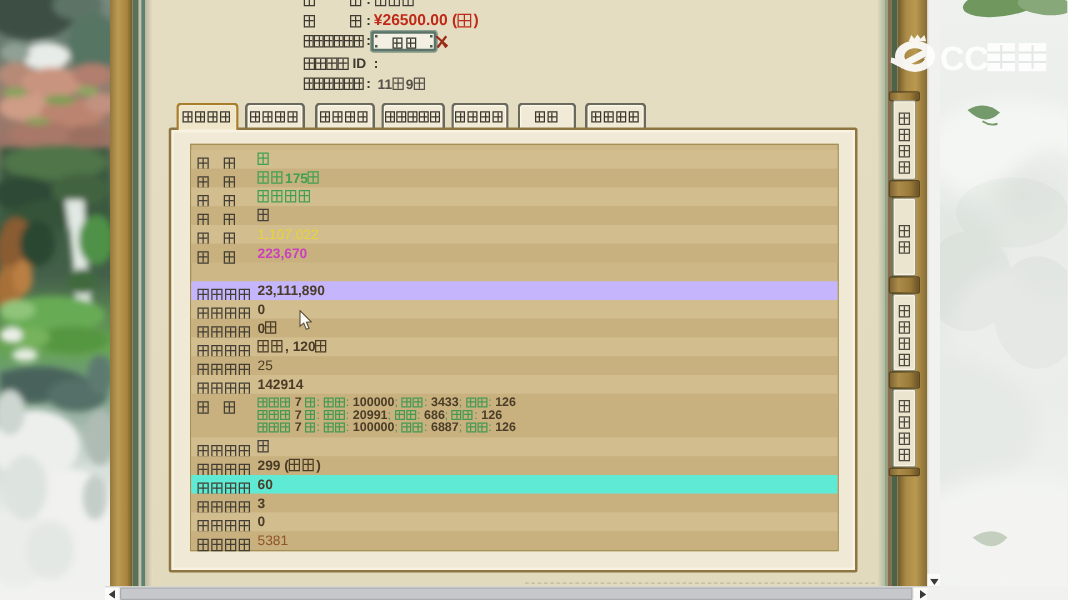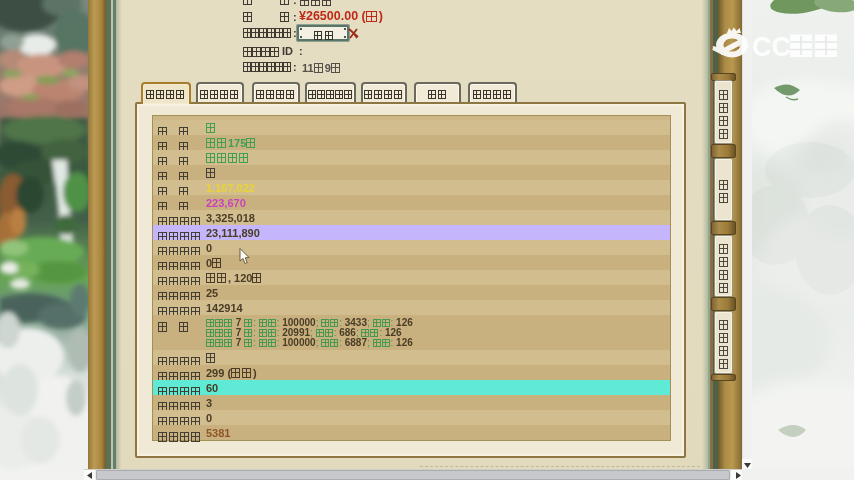--- a/index.html
+++ b/index.html
@@ -207,50 +207,46 @@
         <span class="rv" style="left:53px;color:#3fa053;font-weight:bold"><i class="z"></i><i class="z"></i><i class="z"></i><i class="z"></i></span>
       </div>
       <div class="row" style="top:49px;height:15px;background:#c8b17f">
         <span class="rl"><i class="z"></i></span>
         <span class="rl" style="left:26px"><i class="z"></i></span>
         <span class="rv" style="left:53px;color:#45413a;font-weight:bold"><i class="z"></i></span>
       </div>
       <div class="row" style="top:64px;height:15px;background:#d2bd8f">
         <span class="rl"><i class="z"></i></span>
         <span class="rl" style="left:26px"><i class="z"></i></span>
-        <span class="rv" style="left:53px;color:#e8d438;font-weight:bold">1,107,022</span>
+        <span class="rv" style="left:53px;color:#e8d438;font-weight:normal">1,107,022</span>
       </div>
       <div class="row" style="top:79px;height:15px;background:#c8b17f">
         <span class="rl"><i class="z"></i></span>
         <span class="rl" style="left:26px"><i class="z"></i></span>
         <span class="rv" style="left:53px;color:#ca41bd;font-weight:bold">223,670</span>
       </div>
-      <div class="row" style="top:94px;height:15px;background:#d2bd8f">
-        <span class="rl"><i class="z"></i><i class="z"></i><i class="z"></i><i class="z"></i></span>
-        <span class="rv" style="left:53px;color:#4a3c26;font-weight:bold">3,325,018</span>
-      </div>
       <div class="row" style="top:109px;height:15px;background:#c4b5fd">
         <span class="rl"><i class="z"></i><i class="z"></i><i class="z"></i><i class="z"></i></span>
         <span class="rv" style="left:53px;color:#4a3c26;font-weight:bold">23,111,890</span>
       </div>
       <div class="row" style="top:124px;height:15px;background:#d2bd8f">
         <span class="rl"><i class="z"></i><i class="z"></i><i class="z"></i><i class="z"></i></span>
         <span class="rv" style="left:53px;color:#4a3c26;font-weight:bold">0</span>
       </div>
       <div class="row" style="top:139px;height:15px;background:#c8b17f">
         <span class="rl"><i class="z"></i><i class="z"></i><i class="z"></i><i class="z"></i></span>
         <span class="rv" style="left:53px;color:#4a3c26;font-weight:bold">0<i class="z"></i></span>
       </div>
       <div class="row" style="top:154px;height:15px;background:#d2bd8f">
         <span class="rl"><i class="z"></i><i class="z"></i><i class="z"></i><i class="z"></i></span>
         <span class="rv" style="left:53px;color:#4a3c26;font-weight:bold"><i class="z"></i><i class="z"></i>, 120<i class="z"></i></span>
       </div>
       <div class="row" style="top:169px;height:15px;background:#c8b17f">
         <span class="rl"><i class="z"></i><i class="z"></i><i class="z"></i><i class="z"></i></span>
-        <span class="rv" style="left:53px;color:#4a3c26;font-weight:bold">25</span>
+        <span class="rv" style="left:53px;color:#4a3c26;font-weight:normal">25</span>
       </div>
       <div class="row" style="top:184px;height:27px;background:#d2bd8f">
         <span class="rl"><i class="z"></i><i class="z"></i><i class="z"></i><i class="z"></i></span>
         <span class="rv" style="left:53px;color:#4a3c26;font-weight:bold">142914</span>
       </div>
       <div class="row" style="top:199px;height:35px;background:#c8b17f">
         <span class="rl"><i class="z"></i></span>
         <span class="rl" style="left:26px"><i class="z"></i></span>
         <div class="a" style="left:53px;top:3px;font-size:10px;line-height:10px"><span style="color:#459a52"><i class="w"></i><i class="w"></i><i class="w"></i></span><b style="color:#4a3c26"> 7 </b><span style="color:#459a52"><i class="w"></i>: <i class="w"></i><i class="w"></i>:</span><b style="color:#4a3c26"> 100000</b><span style="color:#459a52">; <i class="w"></i><i class="w"></i>:</span><b style="color:#4a3c26"> 3433</b><span style="color:#459a52">; <i class="w"></i><i class="w"></i>:</span><b style="color:#4a3c26"> 126</b><br><span style="color:#459a52"><i class="w"></i><i class="w"></i><i class="w"></i></span><b style="color:#4a3c26"> 7 </b><span style="color:#459a52"><i class="w"></i>: <i class="w"></i><i class="w"></i>:</span><b style="color:#4a3c26"> 20991</b><span style="color:#459a52">; <i class="w"></i><i class="w"></i>:</span><b style="color:#4a3c26"> 686</b><span style="color:#459a52">; <i class="w"></i><i class="w"></i>:</span><b style="color:#4a3c26"> 126</b><br><span style="color:#459a52"><i class="w"></i><i class="w"></i><i class="w"></i></span><b style="color:#4a3c26"> 7 </b><span style="color:#459a52"><i class="w"></i>: <i class="w"></i><i class="w"></i>:</span><b style="color:#4a3c26"> 100000</b><span style="color:#459a52">; <i class="w"></i><i class="w"></i>:</span><b style="color:#4a3c26"> 6887</b><span style="color:#459a52">; <i class="w"></i><i class="w"></i>:</span><b style="color:#4a3c26"> 126</b></div>
       </div>
@@ -269,21 +265,21 @@
       <div class="row" style="top:279px;height:15px;background:#c8b17f">
         <span class="rl"><i class="z"></i><i class="z"></i><i class="z"></i><i class="z"></i></span>
         <span class="rv" style="left:53px;color:#4a3c26;font-weight:bold">3</span>
       </div>
       <div class="row" style="top:294px;height:15px;background:#d2bd8f">
         <span class="rl"><i class="z"></i><i class="z"></i><i class="z"></i><i class="z"></i></span>
         <span class="rv" style="left:53px;color:#4a3c26;font-weight:bold">0</span>
       </div>
       <div class="row" style="top:309px;height:15px;background:#c8b17f">
         <span class="rl"><i class="z"></i><i class="z"></i><i class="z"></i><i class="z"></i></span>
-        <span class="rv" style="left:53px;color:#8f5529;font-weight:bold">5381</span>
+        <span class="rv" style="left:53px;color:#8f5529;font-weight:normal">5381</span>
       </div>
     </div>
 <div class="a" style="left:420px;top:466px;width:280px;border-top:1px dashed #b3aa8c;opacity:.7"></div>
 <div class="knob" style="top:73px;height:8px"></div>
 <div class="sbtn" style="top:80px;height:64px;padding-top:6px">
       <i class="v"></i>
       <i class="v"></i>
       <i class="v"></i>
       <i class="v"></i>
     </div>

